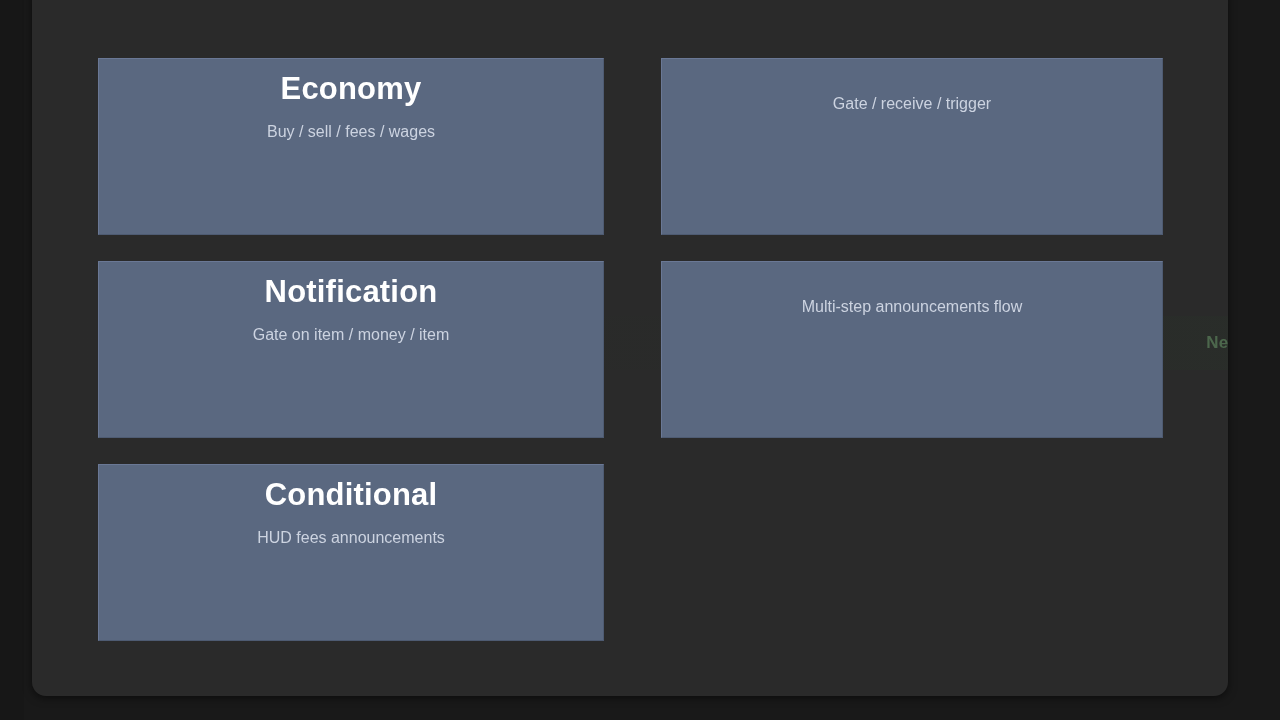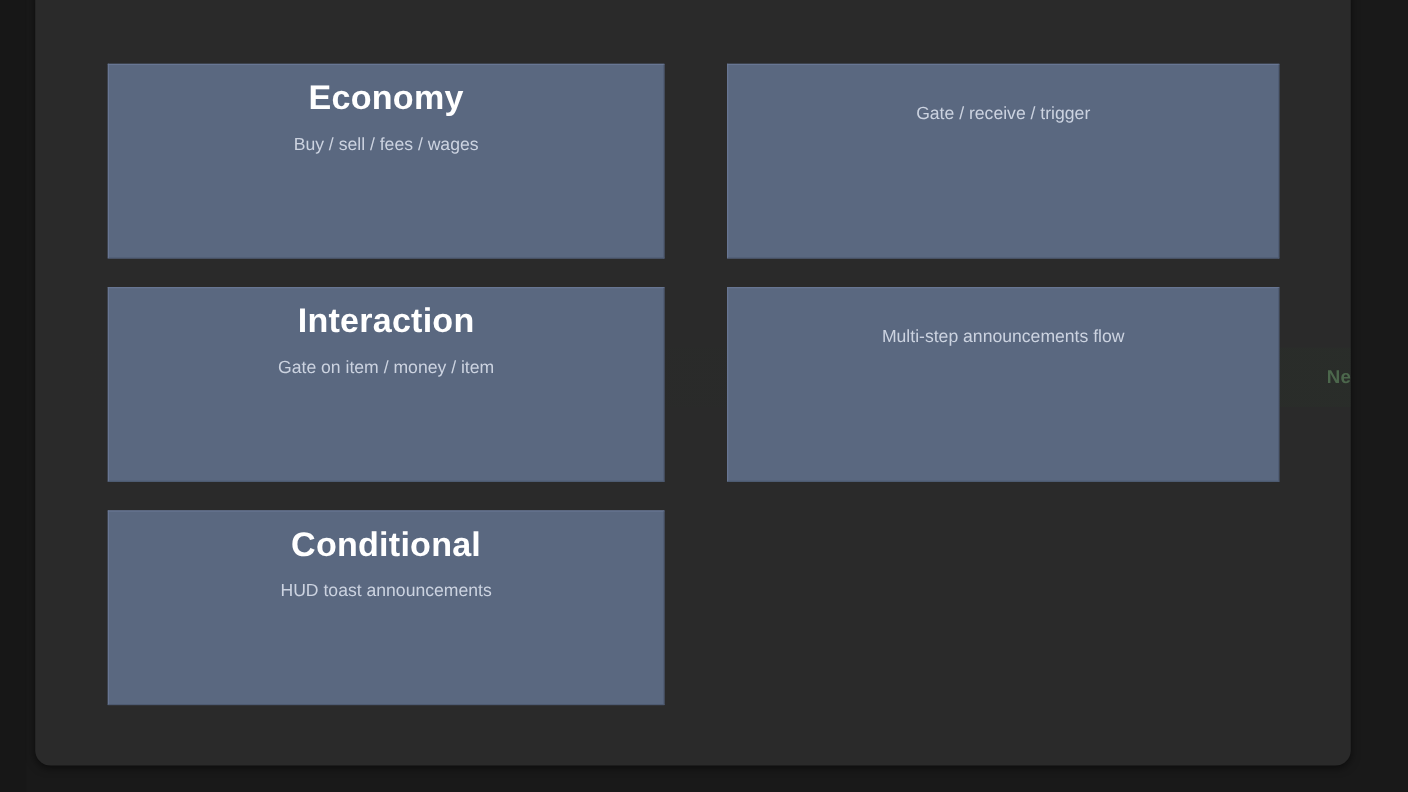--- a/index.html
+++ b/index.html
@@ -132,30 +132,30 @@
       <div class="template-card">
         <p class="card-title">Economy</p>
         <p class="card-subtitle">Buy / sell / fees / wages</p>
       </div>
 
       <div class="template-card">
         <p class="card-subtitle">Gate / receive / trigger</p>
       </div>
 
       <div class="template-card">
-        <p class="card-title">Interaction</p>
+        <p class="card-title">Notification</p>
         <p class="card-subtitle">Gate on item / money / item</p>
       </div>
 
       <div class="template-card">
         <p class="card-subtitle">Multi-step announcements flow</p>
       </div>
 
       <div class="template-card">
         <p class="card-title">Conditional</p>
-        <p class="card-subtitle">HUD toast announcements</p>
+        <p class="card-subtitle">HUD fees announcements</p>
       </div>
 
       <div class="card-slot-empty"></div>
 
     </div>
   </div>
 </div>
 
 </body></html>

